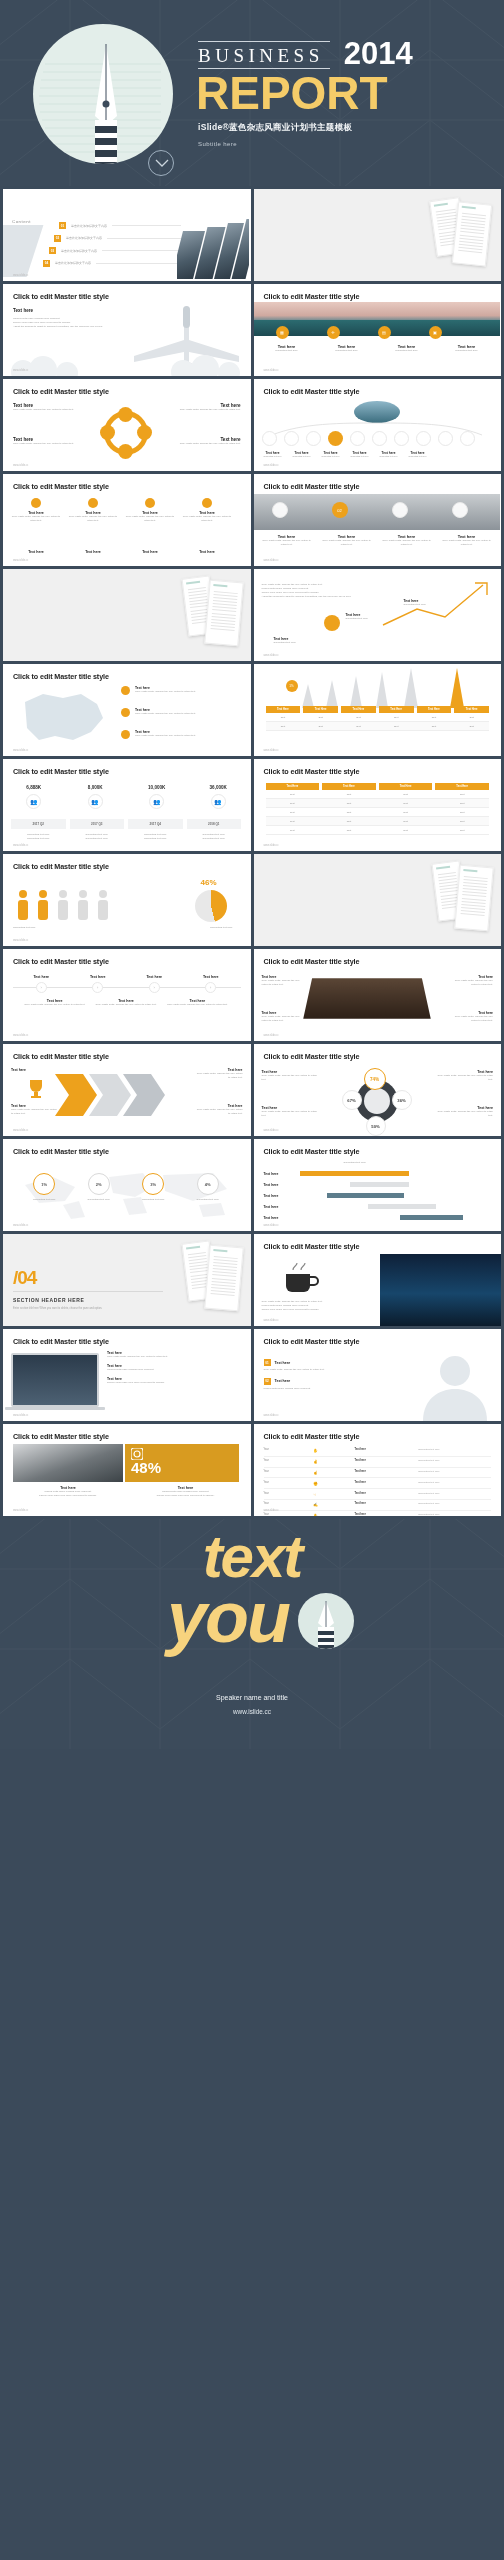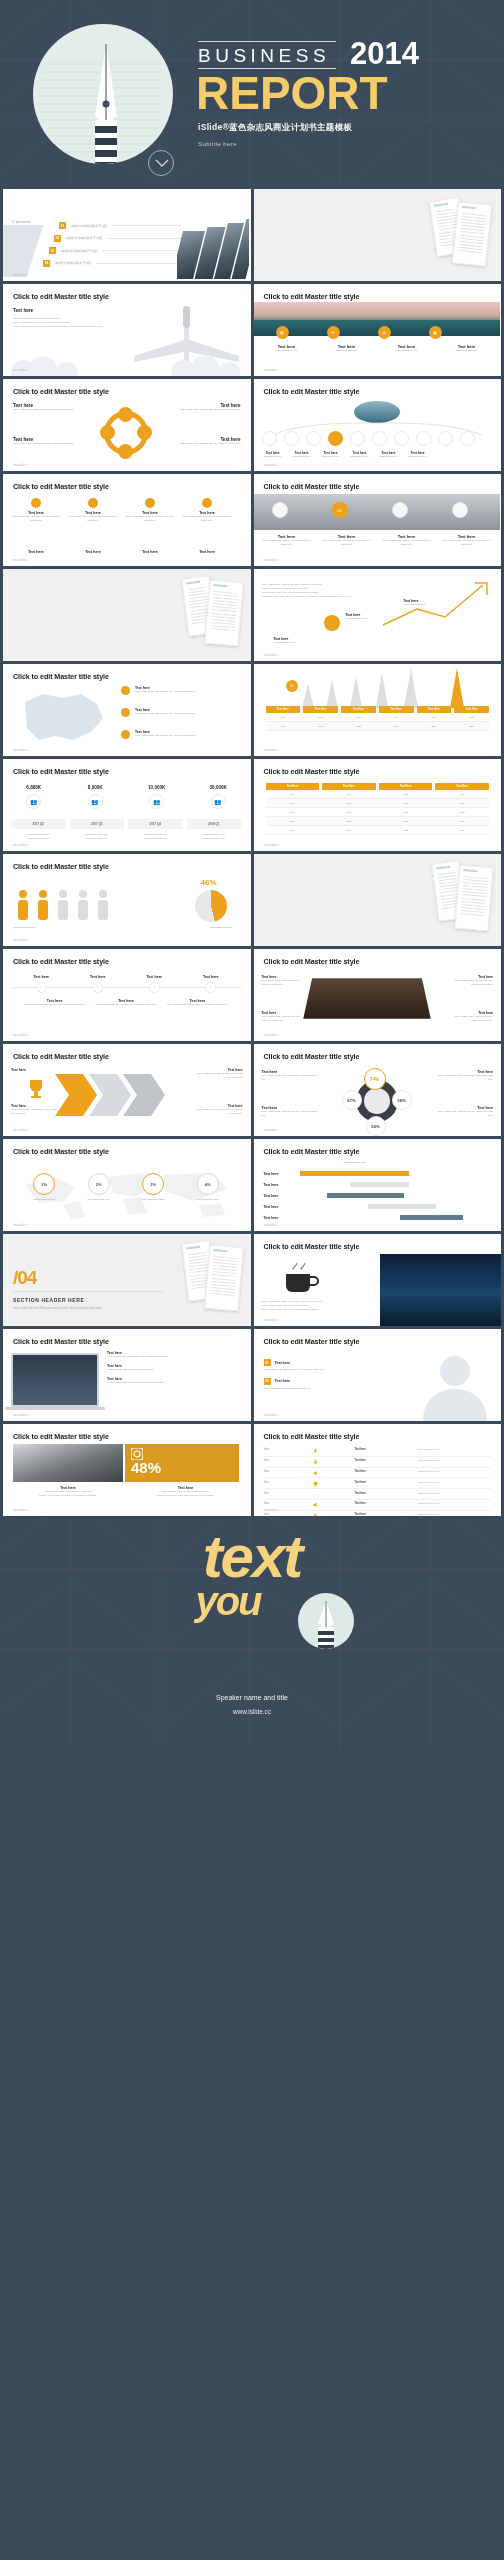--- a/index.html
+++ b/index.html
@@ -25,21 +25,21 @@
   .cc-lines { position:absolute; inset:0; }
   .pen {
     position:absolute; left:56px; top:18px; width:34px; height:130px;
   }
   .cover-text { position:absolute; left:198px; top:40px; width:290px; }
   .biz-row { display:flex; align-items:flex-end; gap:14px; }
   .biz {
     color:#fdfdfd; font-size:19px; letter-spacing:4.5px; font-weight:400;
     line-height:1; padding-bottom:3px;
     border-top:1.5px solid #cfd6dd; border-bottom:1.5px solid #cfd6dd;
-    padding-top:4px; padding-right:6px;
+    padding-top:4px; padding-right:6px;font-family:Liberation Serif, serif;
   }
   .year {
     color:#ffffff; font-size:31px; font-weight:bold; line-height:.92;
     letter-spacing:0px;
   }
   .report {
     color:#f5cc69; font-size:46px; font-weight:bold; line-height:1;
     letter-spacing:0px; margin-top:1px; margin-left:-2px;
   }
   .cn-sub {
@@ -116,21 +116,21 @@
 
   
   .thanks {
     position:relative; width:504px; height:230px; background:#3c4b5b; overflow:hidden;
   }
   .ty-word {
     position:absolute; left:0; right:0; text-align:center; color:#f7d37e;
     font-weight:bold; font-style:italic; letter-spacing:-2px;
   }
   .ty-thank { top:8px; font-size:60px; line-height:1; }
-  .ty-you { top:62px; font-size:40px; line-height:1; }
+  .ty-you { top:62px; font-size:72px; line-height:1; }
   .ty-pen {
     position:absolute; left:298px; top:74px; width:56px; height:56px;
     border-radius:50%; background:#dce9e5; overflow:hidden;
   }
   .ty-speaker { position:absolute; left:0; right:0; top:175px; text-align:center;
     color:#eef2f5; font-size:7px; }
   .ty-site { position:absolute; left:0; right:0; top:189px; text-align:center;
     color:#dfe6eb; font-size:6.4px; }
 
   .imgband { position:absolute; }

